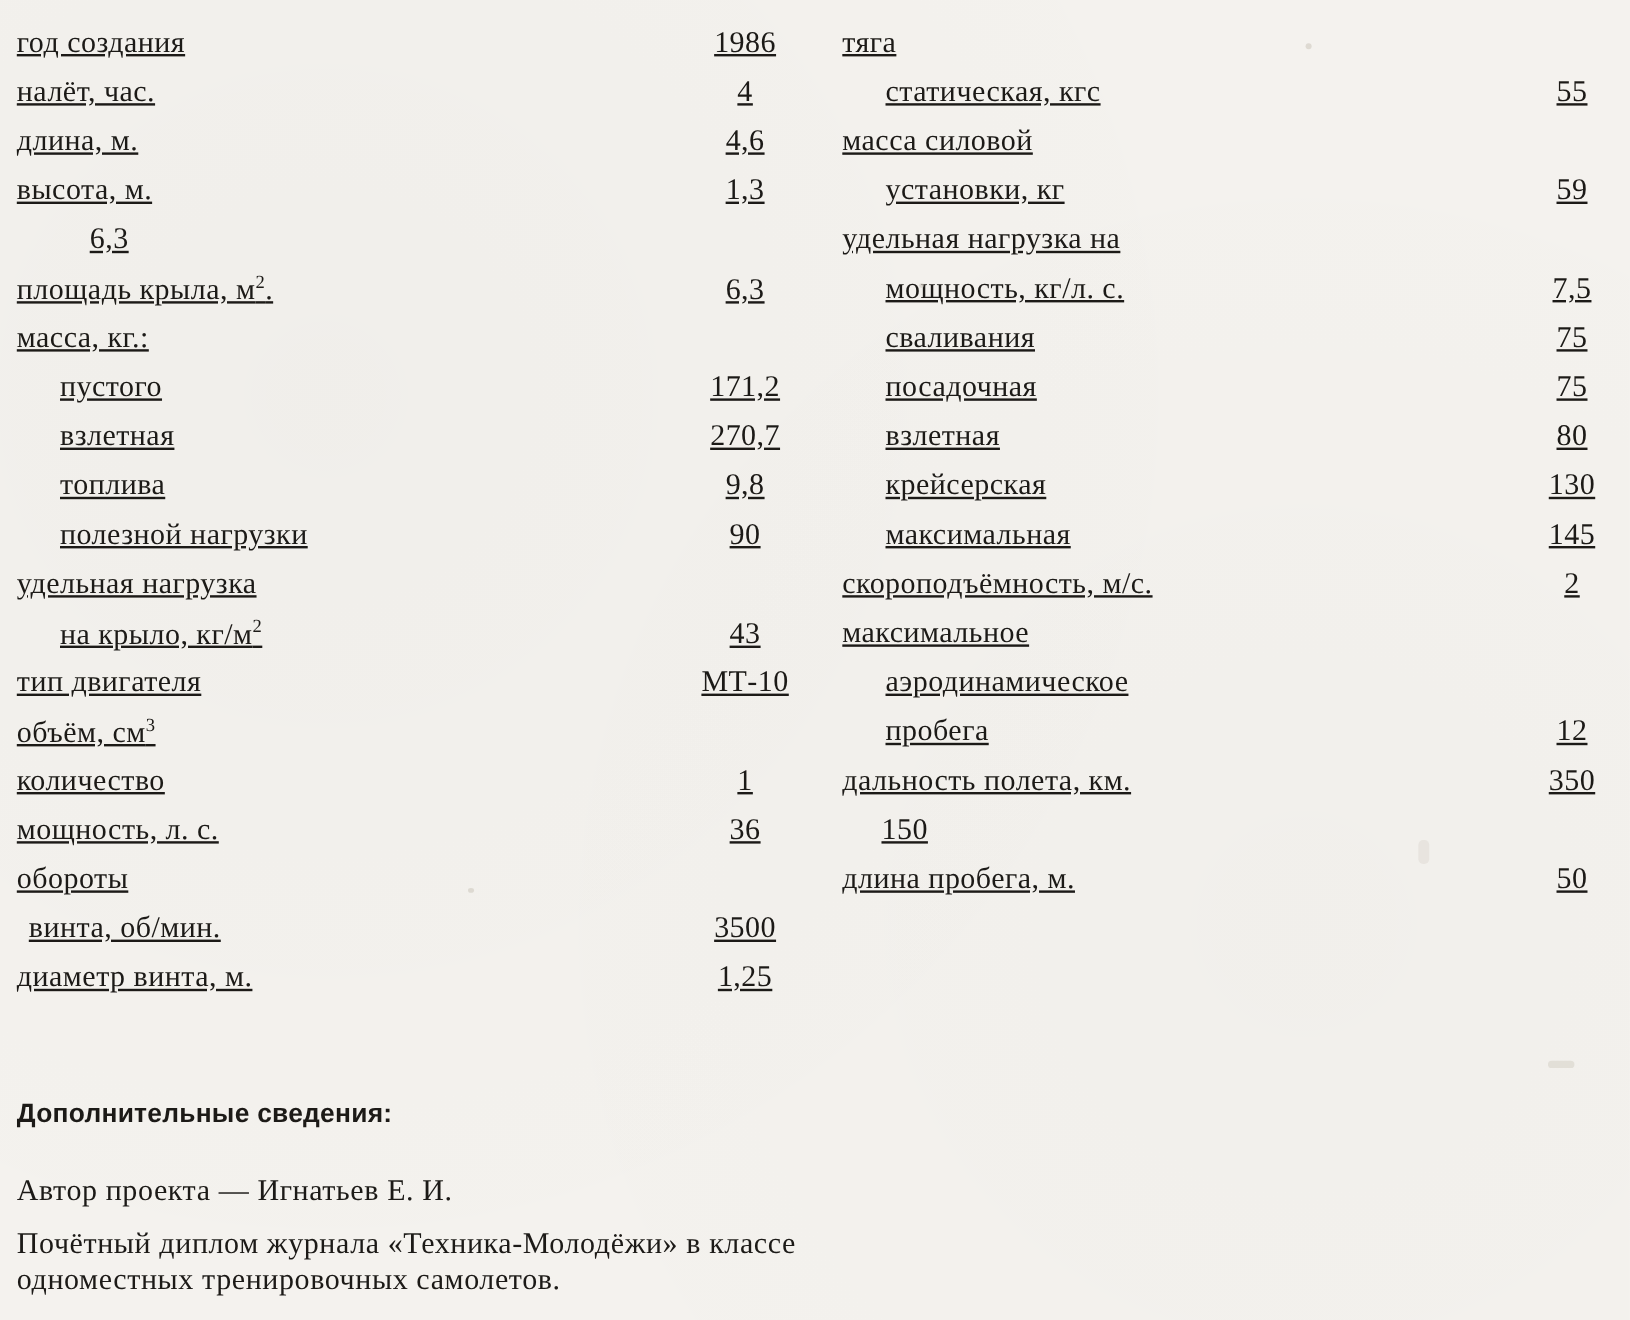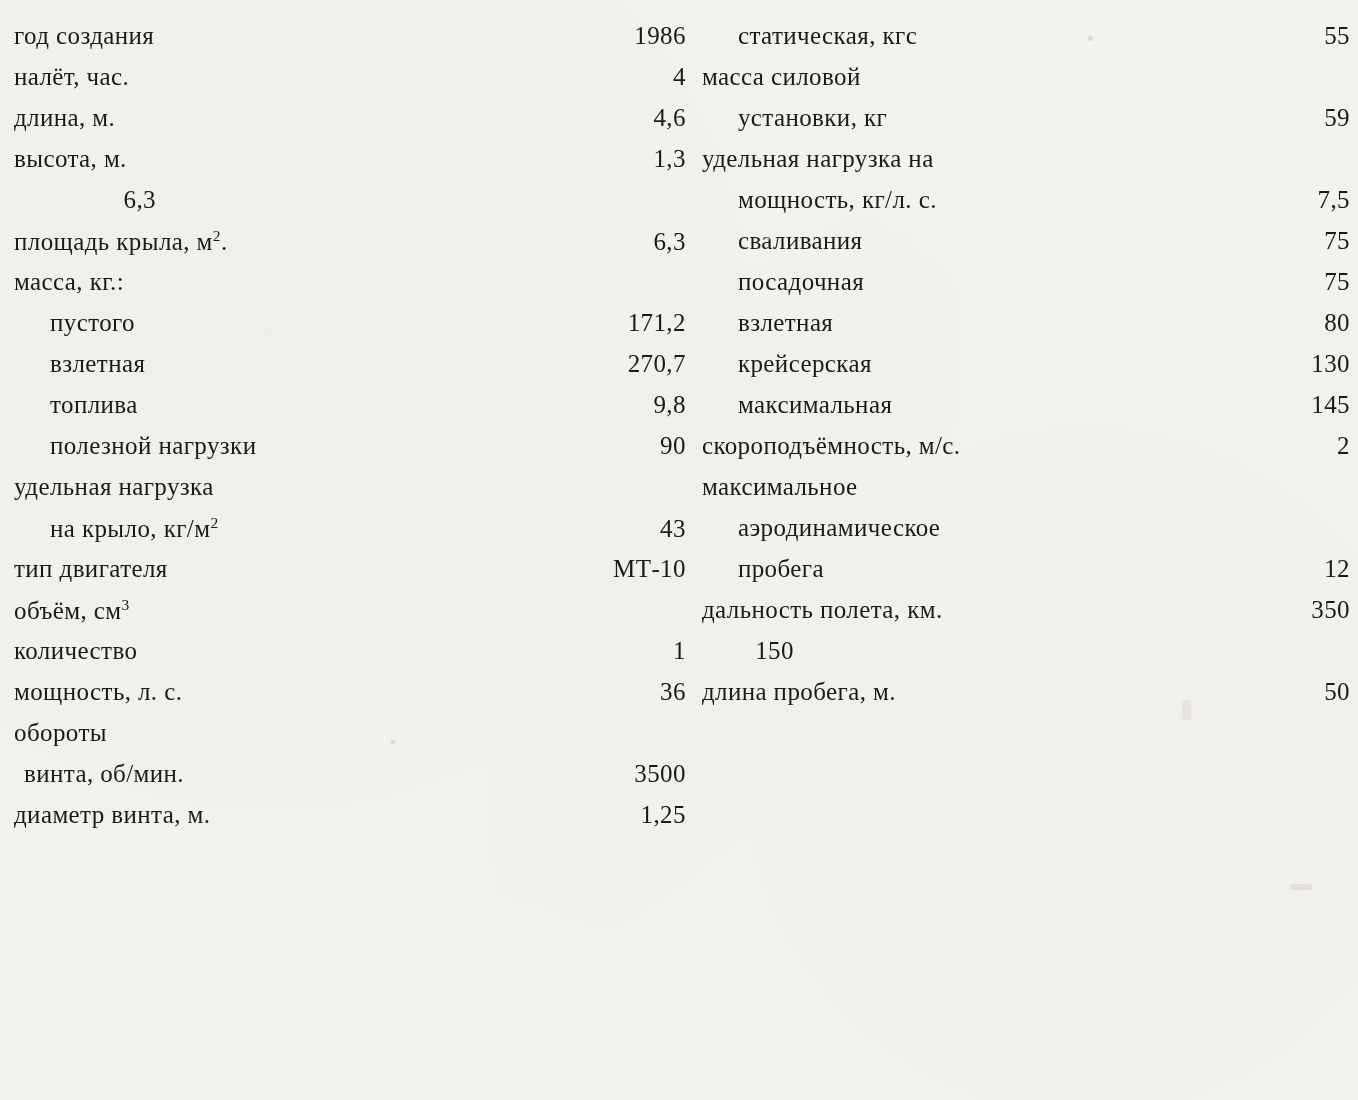--- a/index.html
+++ b/index.html
@@ -16,20 +16,21 @@
     overflow: hidden;
   }
   .page {
     position: relative;
     width: 1358px;
     height: 1100px;
     background: #f4f2ee;
     background-image:
        radial-gradient(circle at 20% 30%, rgba(0,0,0,0.015) 0, rgba(0,0,0,0) 60%),
        radial-gradient(circle at 80% 70%, rgba(0,0,0,0.012) 0, rgba(0,0,0,0) 55%);
+    text-decoration: underline;
   }
   .columns {
     display: flex;
     padding: 22px 8px 0 8px;
     box-sizing: border-box;
   }
   .col {
     box-sizing: border-box;
   }
   .col-left {
@@ -53,21 +54,21 @@
     white-space: nowrap;
   }
   .label.indent {
     padding-left: 36px;
   }
   .label.indent-small {
     padding-left: 10px;
   }
   .value {
     flex: 0 0 auto;
-    text-align: right;
+    text-align: center;
     white-space: nowrap;
     padding-left: 12px;
   }
   .col-left .value { min-width: 130px; }
   .col-right .value { min-width: 80px; }
   sup {
     font-size: 0.62em;
     vertical-align: super;
   }
   .extra {
@@ -191,20 +192,24 @@
           <div class="value">3500</div>
         </div>
       <div class="row">
           <div class="label">диаметр винта, м.</div>
           <div class="value">1,25</div>
         </div>
     </div>
 
     <div class="col col-right">
       <div class="row">
+          <div class="label">тяга</div>
+          <div class="value"></div>
+        </div>
+      <div class="row">
           <div class="label indent">статическая, кгс</div>
           <div class="value">55</div>
         </div>
       <div class="row">
           <div class="label">масса силовой</div>
           <div class="value"></div>
         </div>
       <div class="row">
           <div class="label indent">установки, кг</div>
           <div class="value">59</div>
@@ -261,14 +266,20 @@
           <div class="value">150</div>
         </div>
       <div class="row">
           <div class="label">длина пробега, м.</div>
           <div class="value">50</div>
         </div>
     </div>
 
   </div>
 
+  <div class="extra">
+    <div class="extra-title">Дополнительные сведения:</div>
+    <div class="extra-line">Автор проекта — Игнатьев Е. И.</div>
+    <div class="extra-line tight">Почётный диплом журнала  «Техника-Молодёжи»  в   классе</div>
+    <div class="extra-line">одноместных тренировочных самолетов.</div>
+  </div>
 
 </div>
 
 </body></html>

